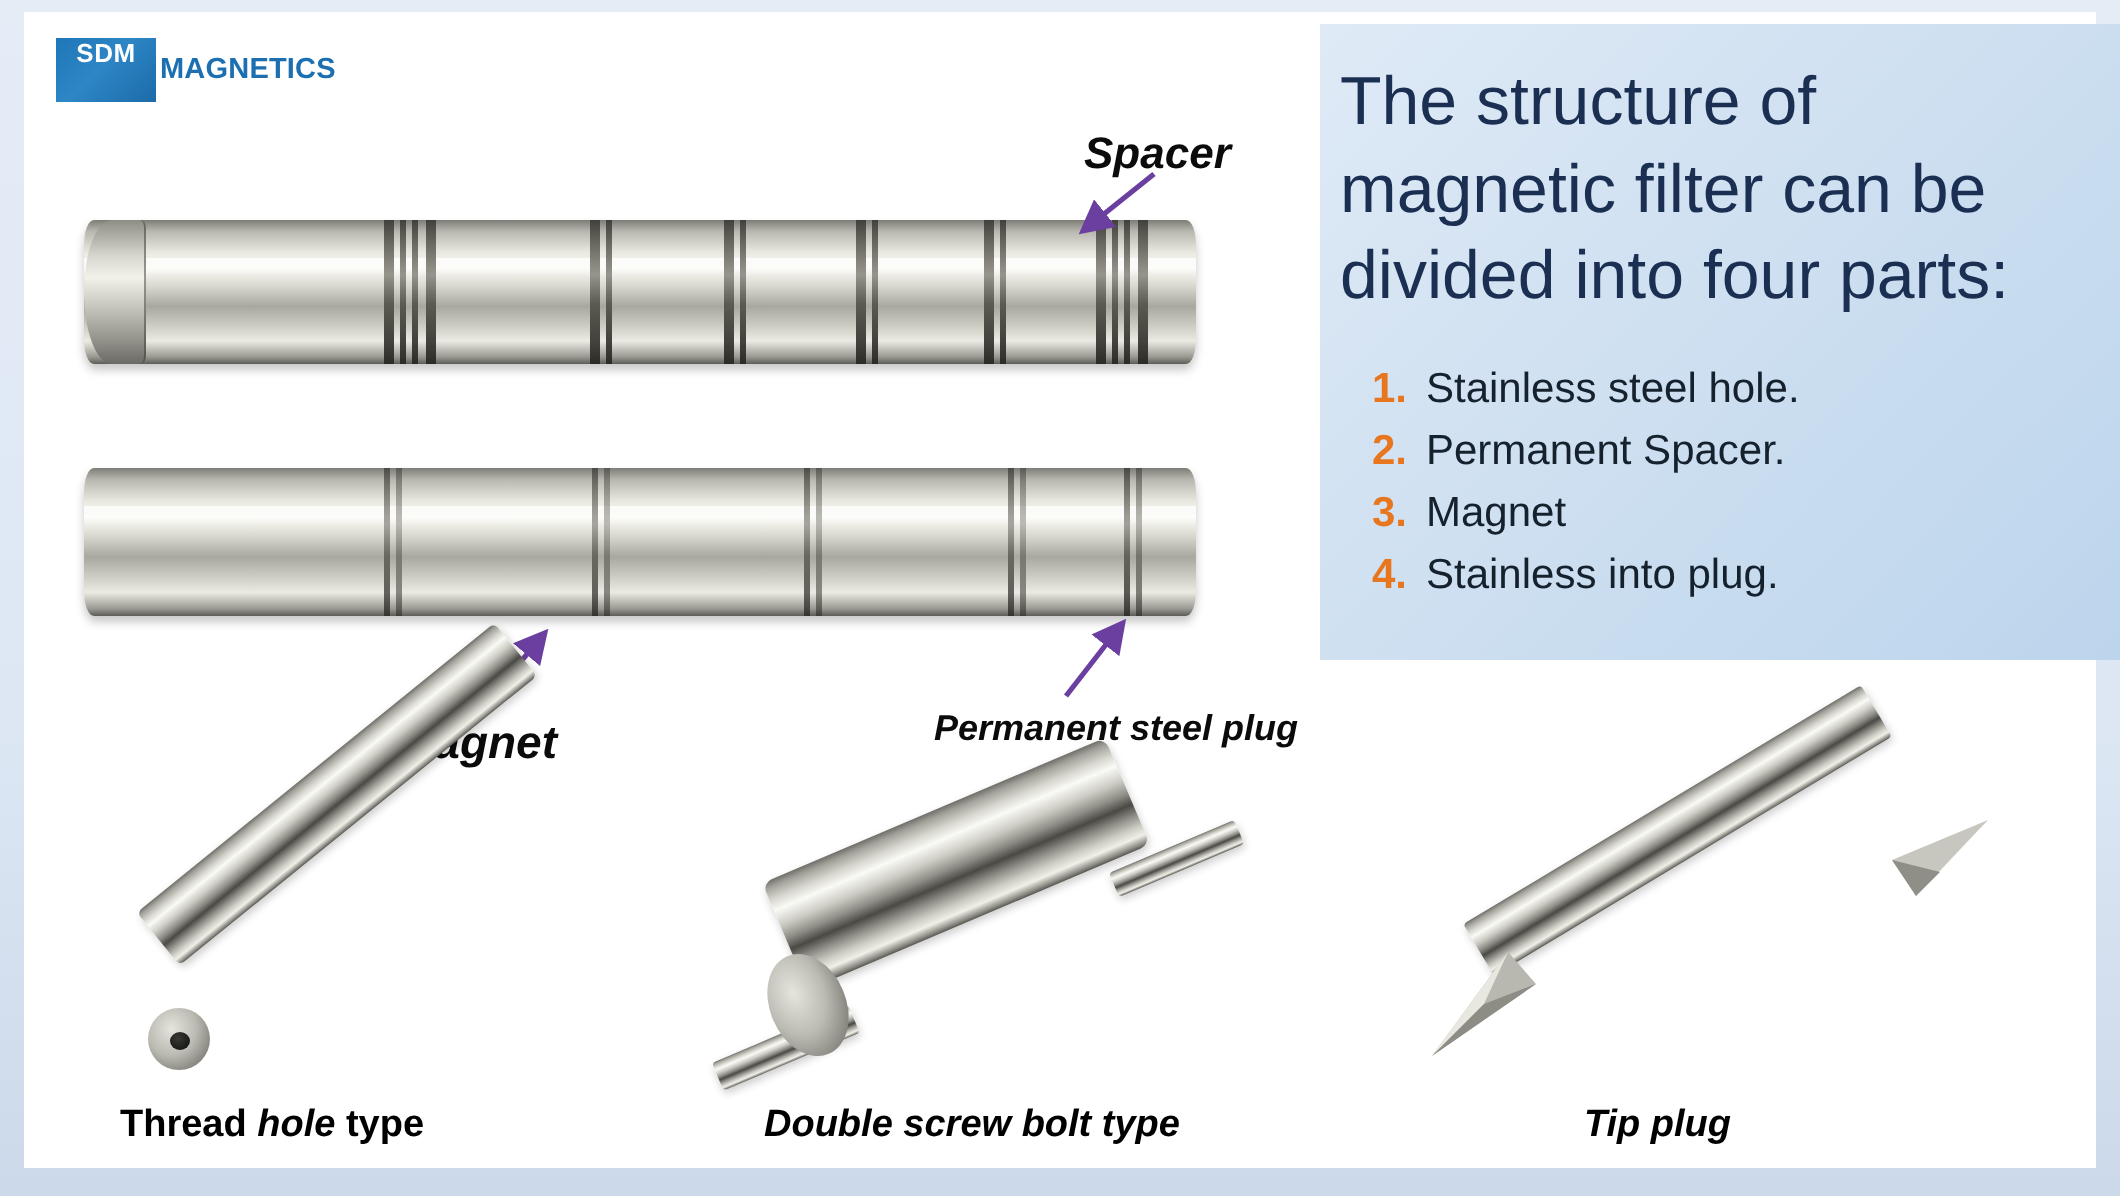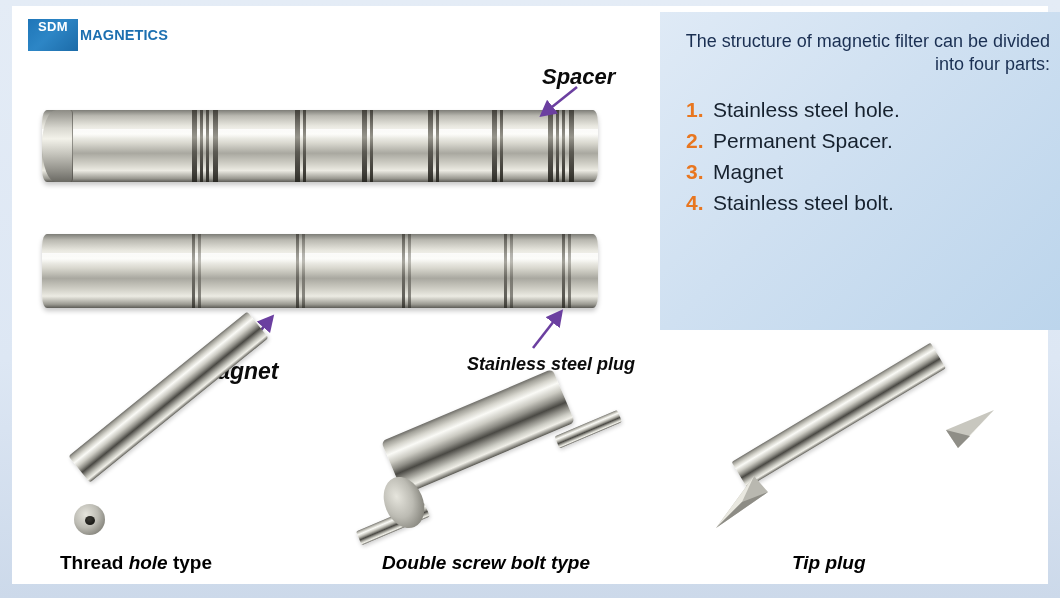--- a/index.html
+++ b/index.html
@@ -38,22 +38,22 @@
     letter-spacing:.1px;
   }
 
   
   .info-panel{
     position:absolute;left:648px;top:6px;width:400px;height:318px;
     background:linear-gradient(135deg,#dfeaf6 0%,#cfe0f1 45%,#bcd5ec 100%);
     box-sizing:border-box;
   }
   .info-title{
-    margin:18px 10px 0 10px;text-align:right;
-    color:#1a2f52;font-size:18px;line-height:1.28;font-weight:normal;
+    margin:18px 10px 0 10px;text-align:left;
+    color:#1a2f52;font-size:34px;line-height:1.28;font-weight:normal;
     font-family:"Liberation Sans", sans-serif;
   }
   .info-list{
     margin:22px 0 0 26px;padding:0;list-style:none;
   }
   .info-list li{
     display:flex;align-items:baseline;margin-bottom:7px;
     font-size:21px;color:#16212e;
   }
   .li-num{
@@ -226,21 +226,21 @@
     <div class="lbl lbl-magnet">Magnet</div>
     <svg class="arrow" style="left:222px;top:305px;" width="62" height="48">
       <defs>
         <marker id="ah2" markerWidth="7" markerHeight="7" refX="5.2" refY="3.4" orient="auto">
           <path d="M0,0 L6.5,3.4 L0,6.8 z" fill="#6b3fa0"></path>
         </marker>
       </defs>
       <line x1="6" y1="44" x2="38" y2="6" stroke="#6b3fa0" stroke-width="2.6" marker-end="url(#ah2)"></line>
     </svg>
 
-    <div class="lbl lbl-plug">Stainless steel plug</div>
+    <div class="lbl lbl-plug">Permanent steel plug</div>
     <svg class="arrow" style="left:515px;top:300px;" width="52" height="45">
       <defs>
         <marker id="ah3" markerWidth="7" markerHeight="7" refX="5.2" refY="3.4" orient="auto">
           <path d="M0,0 L6.5,3.4 L0,6.8 z" fill="#6b3fa0"></path>
         </marker>
       </defs>
       <line x1="6" y1="42" x2="34" y2="6" stroke="#6b3fa0" stroke-width="2.6" marker-end="url(#ah3)"></line>
     </svg>
 
     <div class="info-panel">
@@ -253,21 +253,21 @@
         <li>
           <span class="li-num">2.</span>
           <span>Permanent Spacer.</span>
         </li>
         <li>
           <span class="li-num">3.</span>
           <span>Magnet</span>
         </li>
         <li>
           <span class="li-num">4.</span>
-          <span>Stainless steel bolt.</span>
+          <span>Stainless into plug.</span>
         </li>
       </ul>
     </div>
 
     <div class="bottom-row">
 
       <div class="prod" style="left:40px;top:0px;width:280px;height:160px;">
         <div class="diag-rod" style="left:22px;top:54px;width:230px;height:34px;border-radius:3px;
                     transform:rotate(-39deg);transform-origin:10% 50%;"></div>
         <div class="rod-cap" style="left:22px;top:120px;width:31px;height:31px;"></div>

